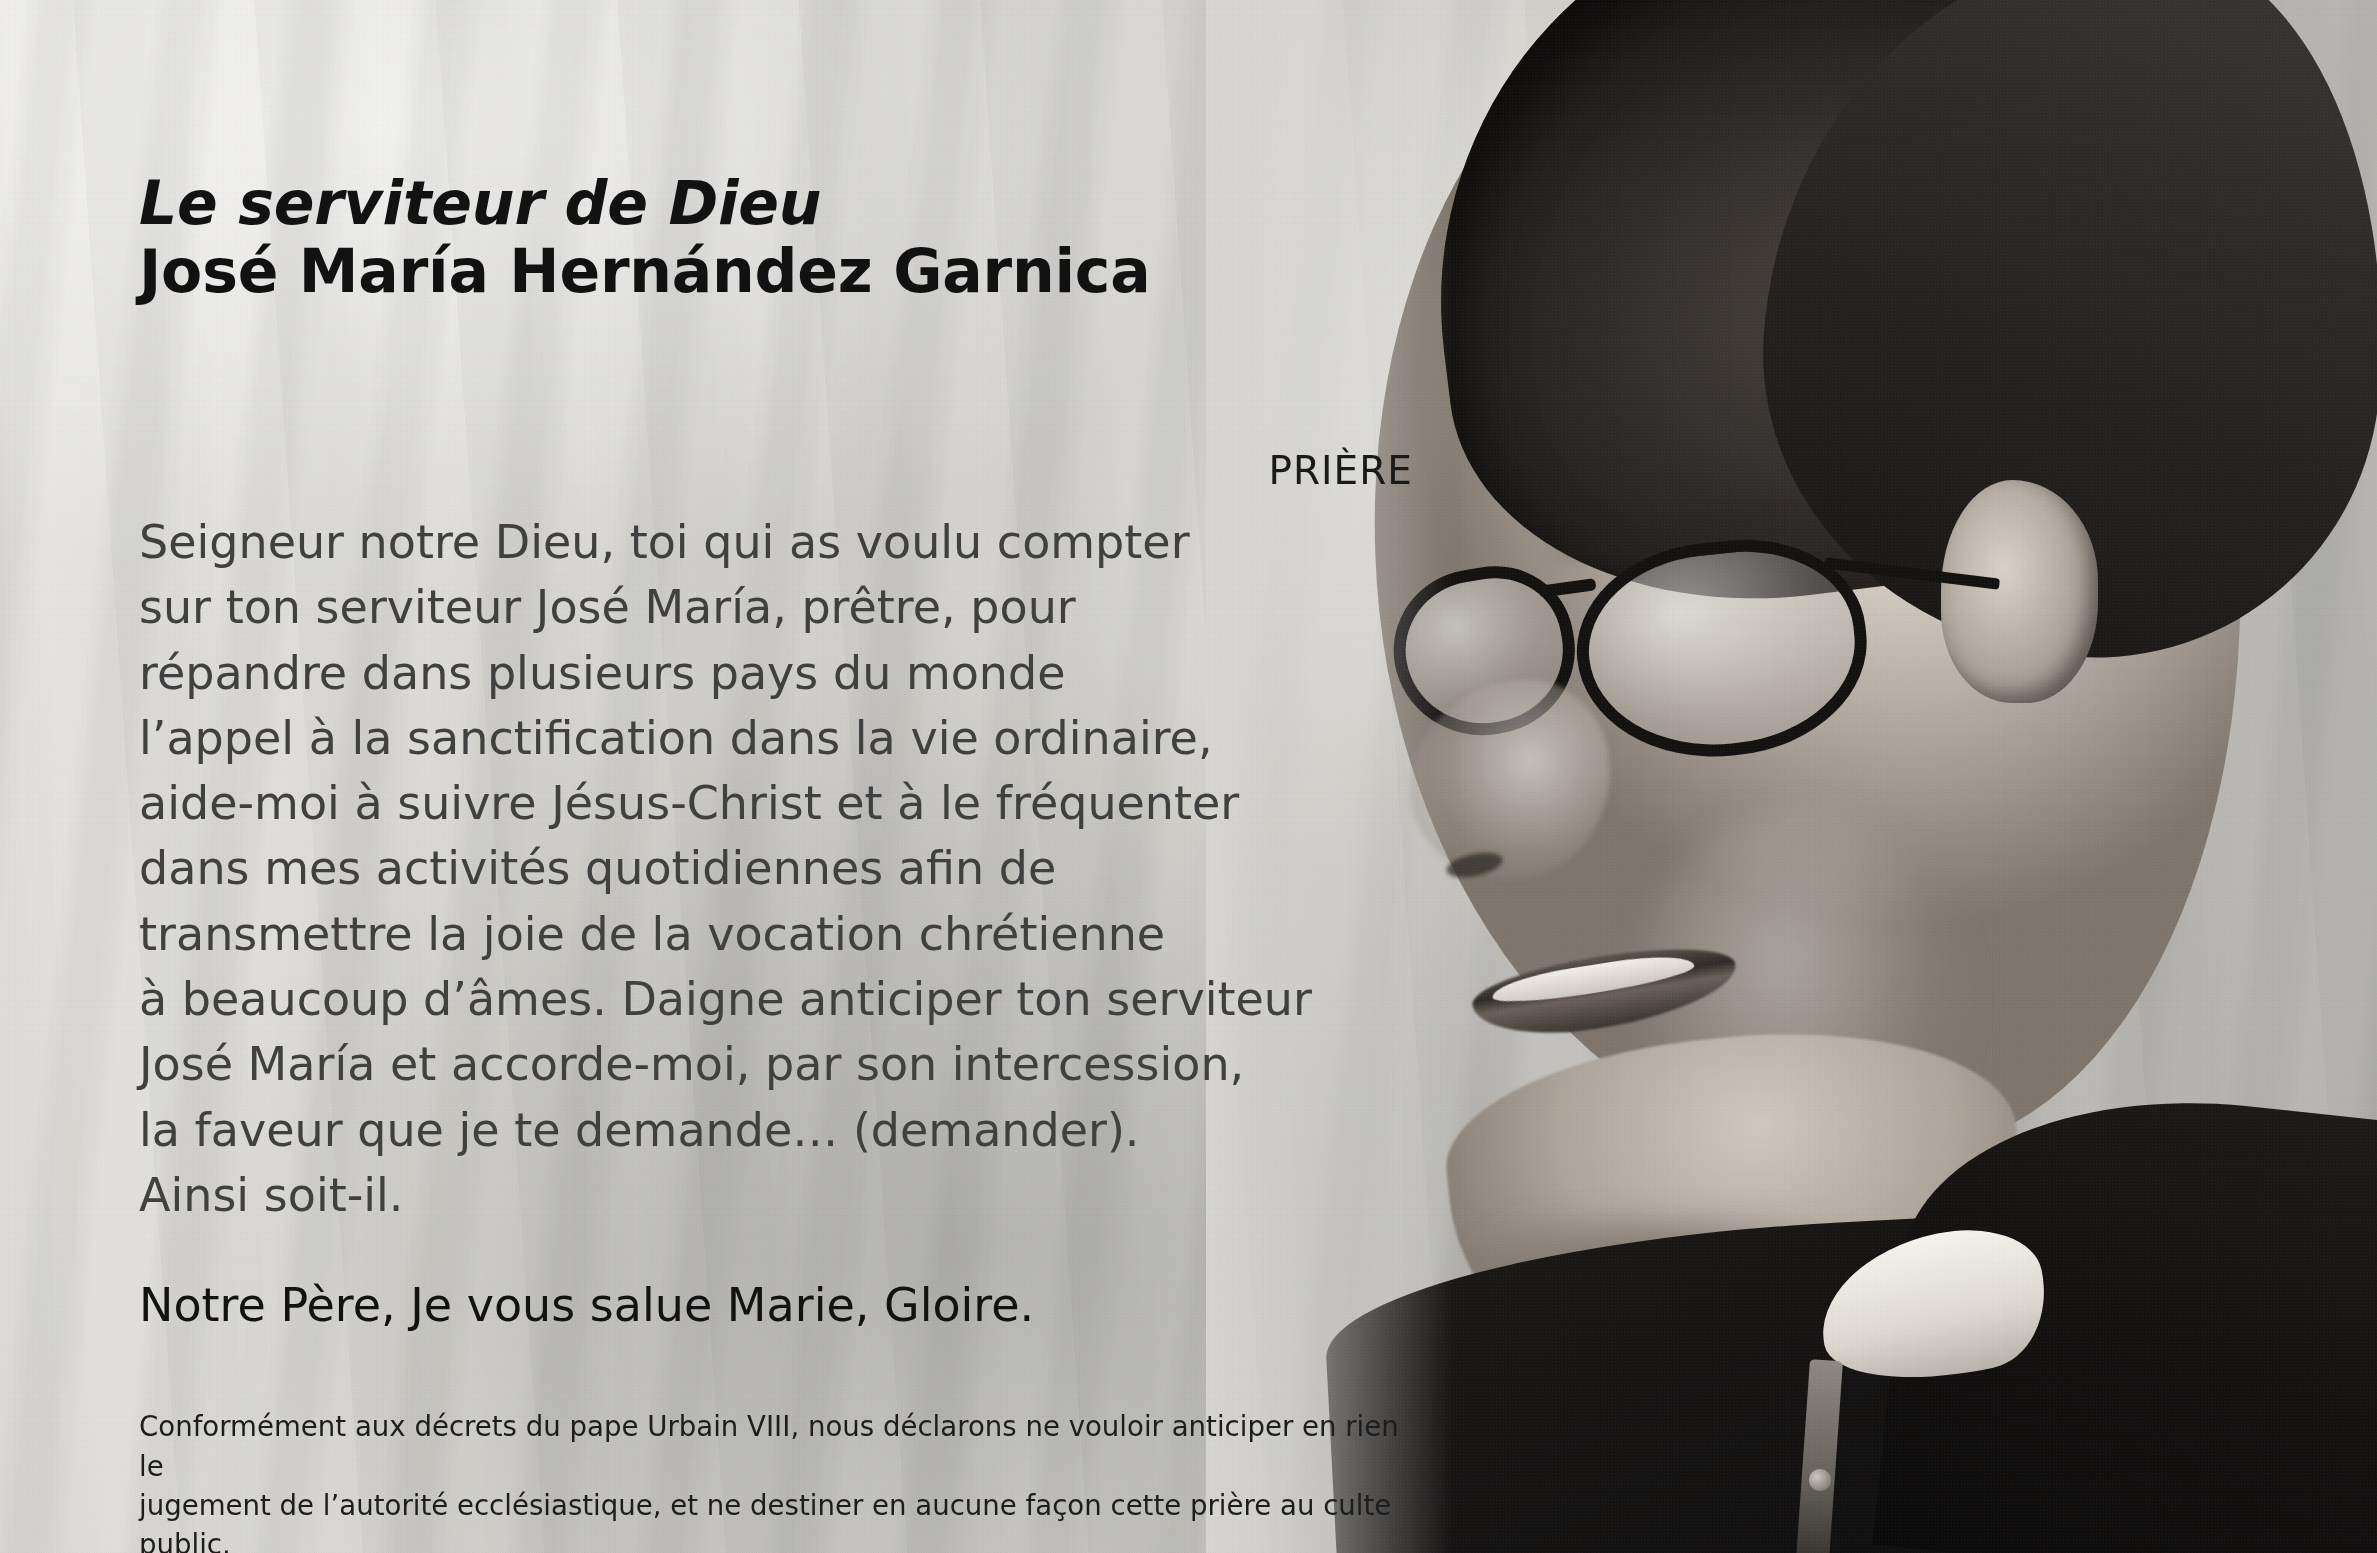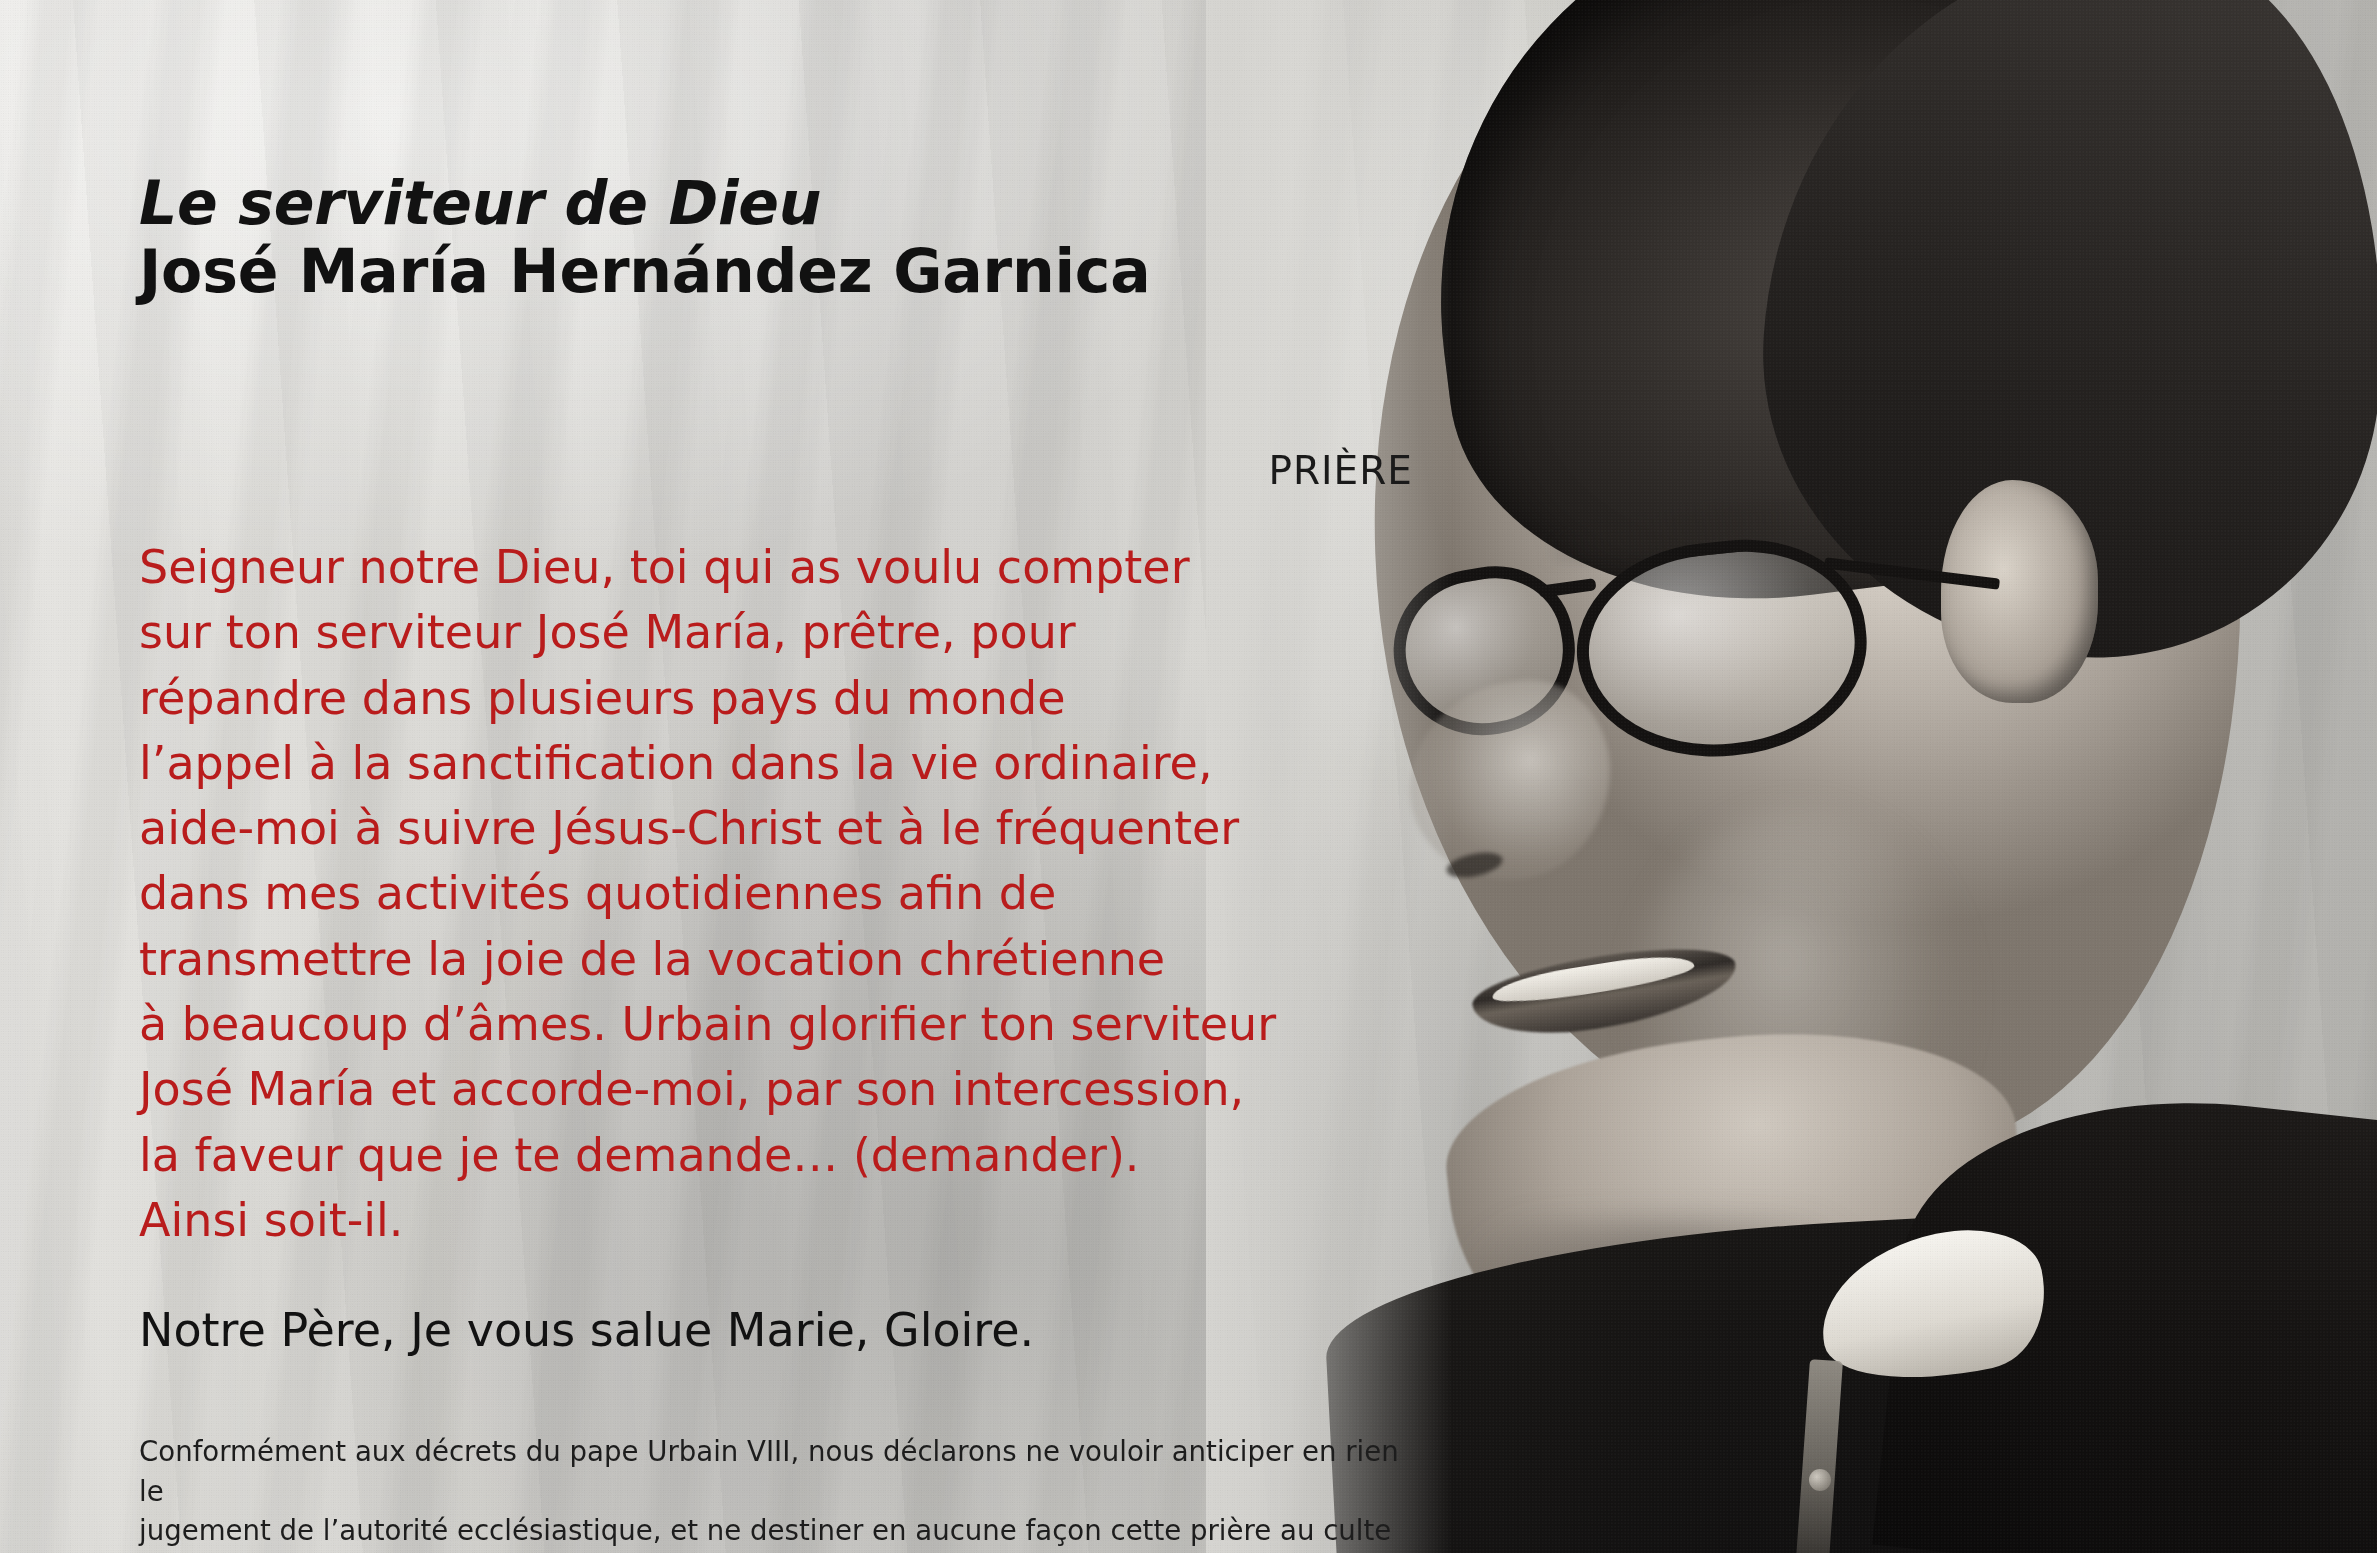--- a/index.html
+++ b/index.html
@@ -305,24 +305,24 @@
   }
   .section-label {
     margin-top: 143px;
     font-size: 39px;
     letter-spacing: 1px;
     color: #1a1a1a;
     font-weight: 400;
     text-align: right;
   }
   .prayer {
-    margin-top: 42px;
+    margin-top: 17px;
     font-size: 46px;
     line-height: 1.42;
-    color: #b91c1c;
+    color: #404040;
     font-weight: 400;
     max-width: 1246px;
   }
   .prayer p { margin: 0; }
   .pater {
     margin-top: 46px;
     font-size: 46px;
     line-height: 1.35;
     color: #121212;
   }
@@ -380,21 +380,21 @@
     <div class="section-label">PRIÈRE</div>
 
     <div class="prayer">
       <p>Seigneur notre Dieu, toi qui as voulu compter</p>
       <p>sur ton serviteur José María, prêtre, pour</p>
       <p>répandre dans plusieurs pays du monde</p>
       <p>l’appel à la sanctification dans la vie ordinaire,</p>
       <p>aide-moi à suivre Jésus-Christ et à le fréquenter</p>
       <p>dans mes activités quotidiennes afin de</p>
       <p>transmettre la joie de la vocation chrétienne</p>
-      <p>à beaucoup d’âmes. Urbain glorifier ton serviteur</p>
+      <p>à beaucoup d’âmes. Daigne anticiper ton serviteur</p>
       <p>José María et accorde-moi, par son intercession,</p>
       <p>la faveur que je te demande… (demander).</p>
       <p>Ainsi soit-il.</p>
     </div>
 
     <div class="pater">Notre Père, Je vous salue Marie, Gloire.</div>
 
     <div class="disclaimer">
       <p>Conformément aux décrets du pape Urbain VIII, nous déclarons ne vouloir anticiper en rien le</p>
       <p>jugement de l’autorité ecclésiastique, et ne destiner en aucune façon cette prière au culte public.</p>

